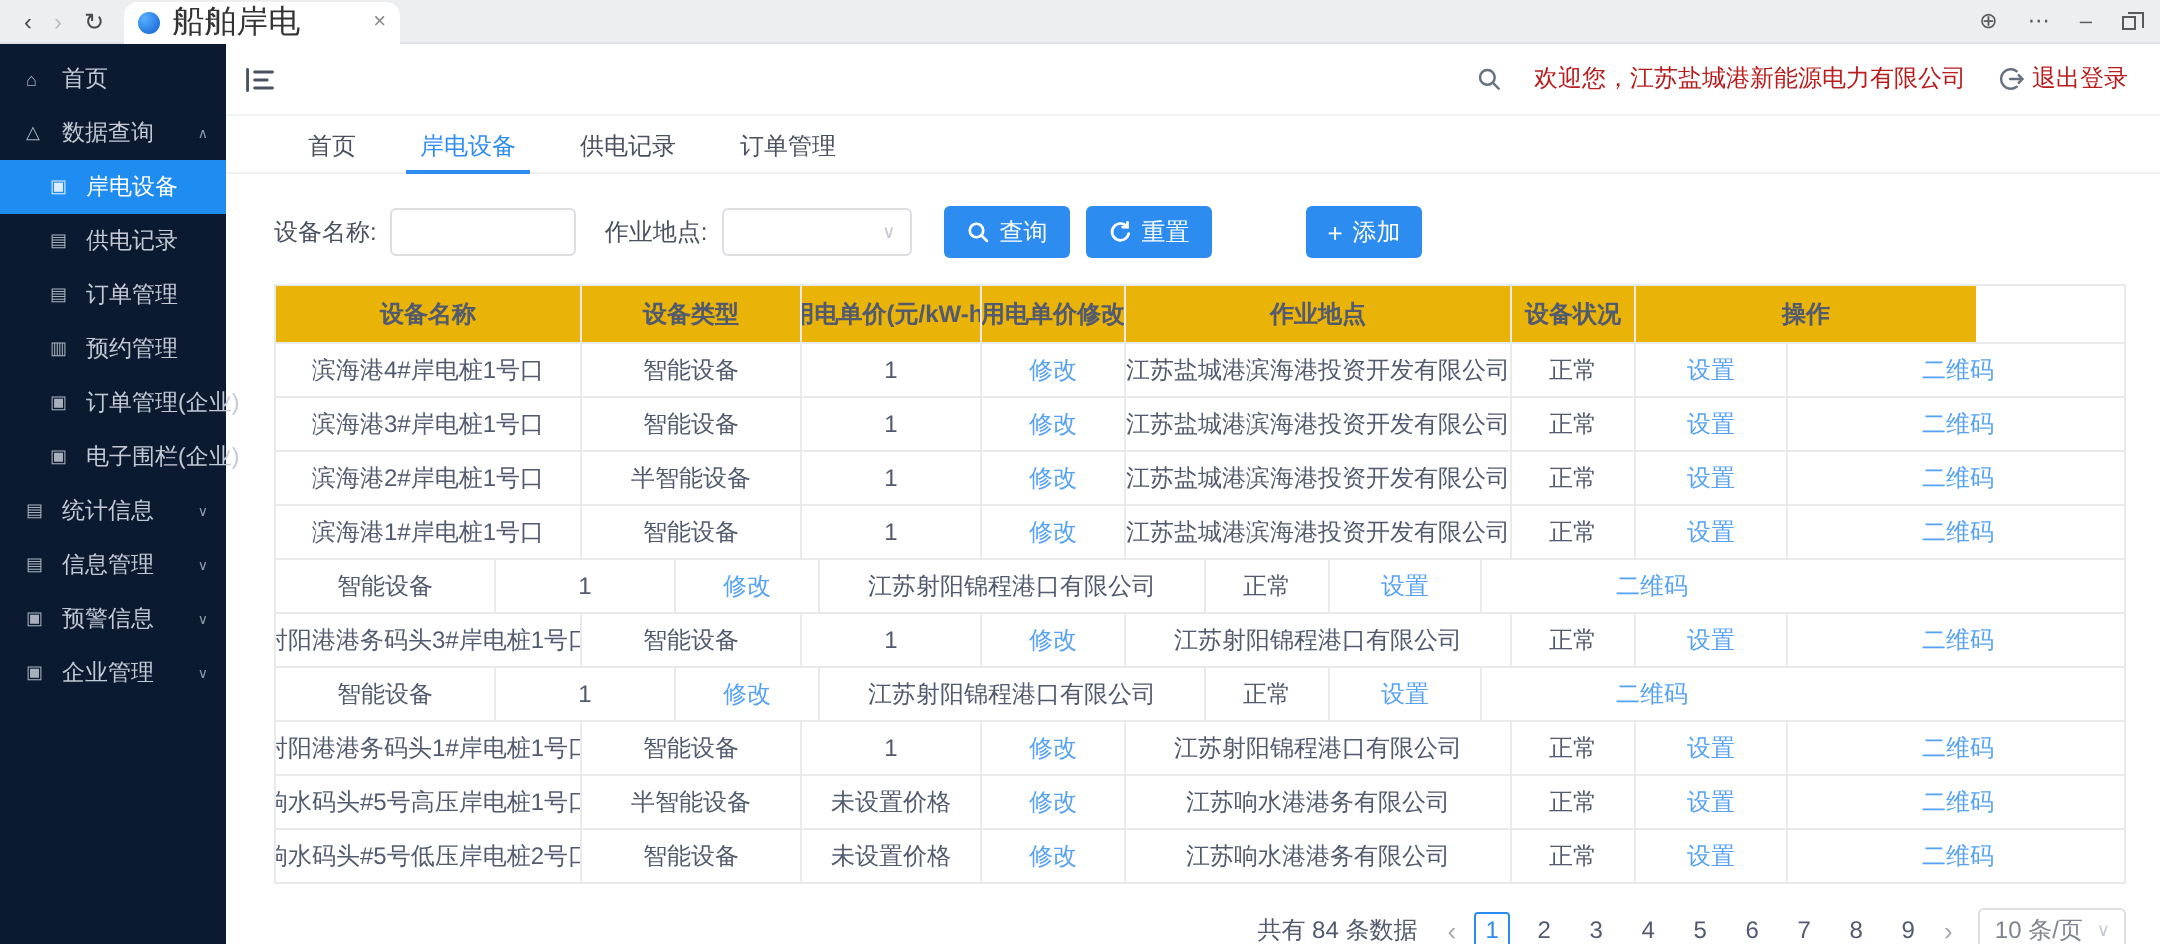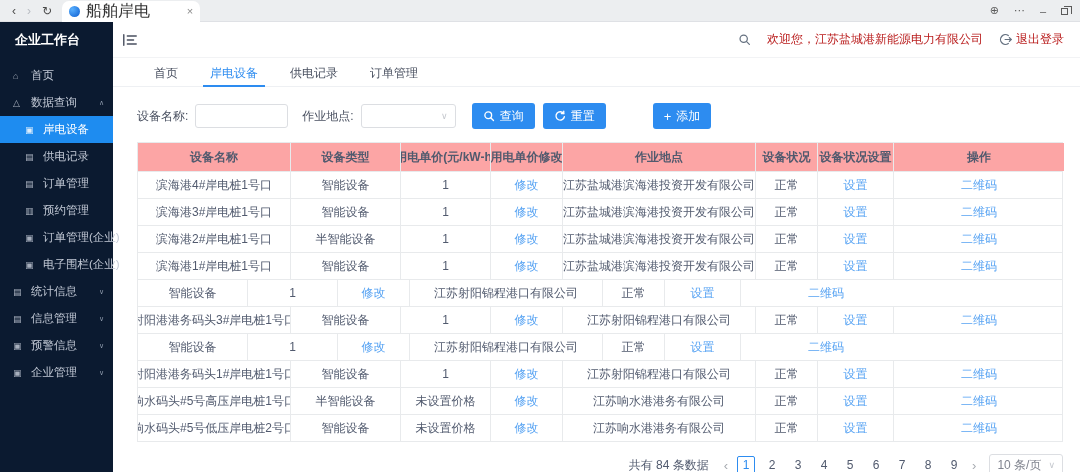--- a/index.html
+++ b/index.html
@@ -59,21 +59,21 @@
   .btn-search { margin-left:16px; }
   .btn-reset { margin-left:8px; }
   .btn-add { margin-left:47px; }
   .plus-glyph { font-size:13px; line-height:1; }
 
   
   .tbl { border:1px solid #e8eaec; border-bottom:none; flex-shrink:0; }
   .trow { display:flex; border-bottom:1px solid #e8eaec; }
   .tcell { display:flex; align-items:center; justify-content:center; height:26px; font-size:12px; color:#515a6e; border-right:1px solid #e8eaec; overflow:hidden; white-space:nowrap; flex-shrink:0; padding:0 4px; }
   .trow .tcell:last-child { border-right:none; }
-  .thead .tcell { background:#fca5a5; font-weight:bold; height:28px; color:#515a6e; }
+  .thead .tcell { background:#eab308; font-weight:bold; height:28px; color:#515a6e; }
   .cell-link { color:#57a3f3; cursor:pointer; }
 
   
   .pager { display:flex; align-items:center; justify-content:flex-end; height:46px; font-size:12px; color:#515a6e; flex-shrink:0; }
   .total-text { margin-right:10px; }
   .page-arrow { color:#a6aab0; margin:0 5px; font-size:13px; cursor:pointer; }
   .page-num { min-width:18px; height:18px; display:flex; align-items:center; justify-content:center; border-radius:2px; margin:0 4px; cursor:pointer; border:1px solid transparent; }
   .page-num.active { border-color:#2d8cf0; color:#2d8cf0; }
   .page-size { border:1px solid #dcdee2; border-radius:3px; height:22px; padding:0 7px; display:flex; align-items:center; gap:7px; color:#80848f; margin-left:8px; cursor:pointer; }
   .page-size .sel-chev { color:#c5c8ce; font-size:9px; }
@@ -98,21 +98,20 @@
       <span>⊕</span>
       <span>⋯</span>
       <span>–</span>
       <span class="restore-glyph"></span>
     </div>
   </div>
 
   <div class="app">
 
     <div class="sidebar">
-      <div class="side-title">企业工作台</div>
       <div class="side-menu" id="side-menu">
           <div class="side-item">
             <span class="icon">⌂</span>
             <span class="lbl">首页</span>
           </div>
           <div class="side-item">
             <span class="icon">△</span>
             <span class="lbl">数据查询</span>
             <span class="chev">∧</span>
           </div>
@@ -230,21 +229,20 @@
         </div>
 
         <div class="tbl" id="tbl">
             <div class="trow thead">
               <div class="tcell" style="width: 153px;">设备名称</div>
               <div class="tcell" style="width: 110px;">设备类型</div>
               <div class="tcell" style="width: 90px;">用电单价(元/kW-h)</div>
               <div class="tcell" style="width: 72px;">用电单价修改</div>
               <div class="tcell" style="width: 193px;">作业地点</div>
               <div class="tcell" style="width: 62px;">设备状况</div>
-              <div class="tcell" style="width: 76px;">设备状况设置</div>
               <div class="tcell" style="width: 170px;">操作</div>
             </div>
             <div class="trow">
               <div class="tcell" style="width: 153px;">滨海港4#岸电桩1号口</div>
               <div class="tcell" style="width: 110px;">智能设备</div>
               <div class="tcell" style="width: 90px;">1</div>
               <div class="tcell" style="width: 72px;">
                 <span class="cell-link">修改</span>
               </div>
               <div class="tcell" style="width: 193px;">江苏盐城港滨海港投资开发有限公司</div>

